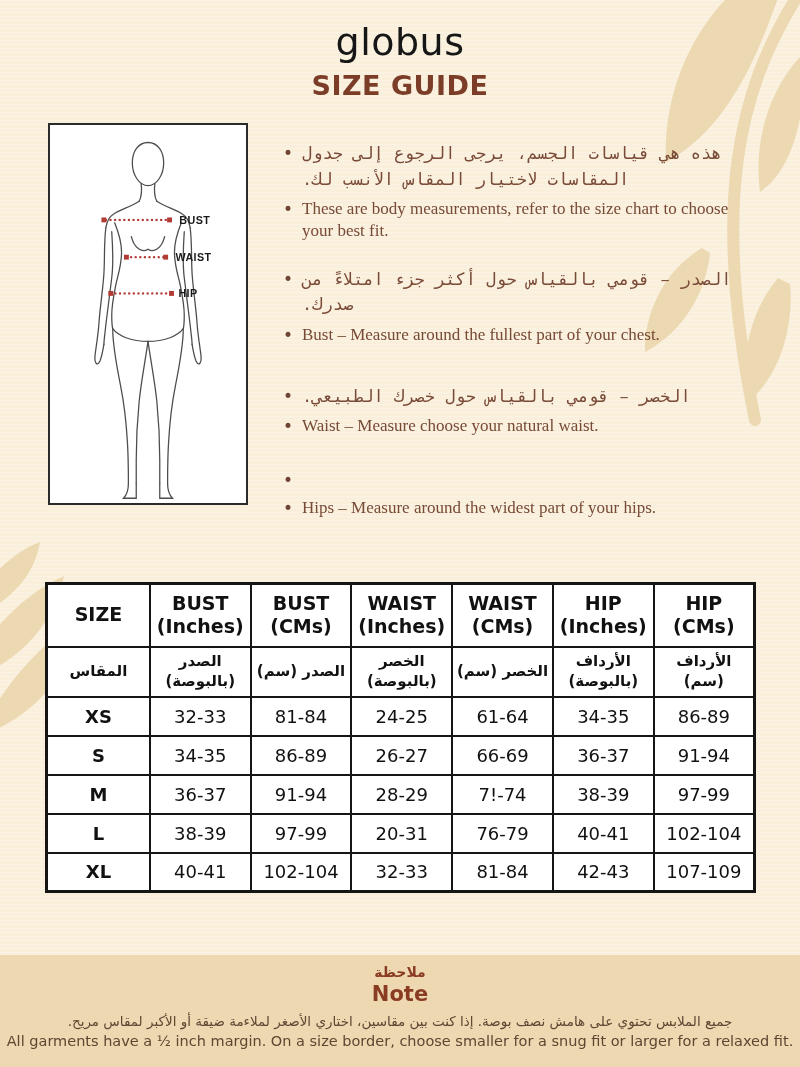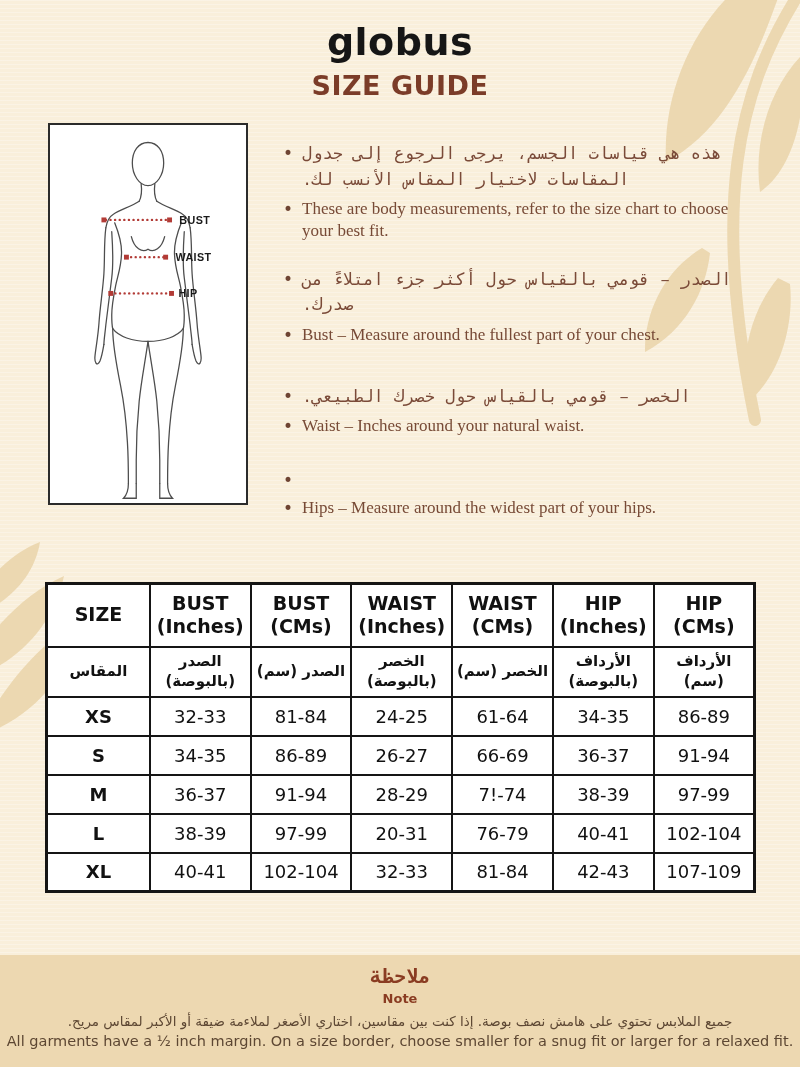--- a/index.html
+++ b/index.html
@@ -9,21 +9,21 @@
     position:relative; width:800px; height:1067px; overflow:hidden;
     background:#f9efdb;
     background-image:repeating-linear-gradient(180deg, rgba(255,255,255,.28) 0 1px, rgba(0,0,0,0) 1px 4px);
   }
   .decor { position:absolute; z-index:0; pointer-events:none; }
   .decor-top-right { top:0; right:0; }
   .decor-left { left:0; top:540px; }
   .content { position:absolute; inset:0; z-index:1; }
 
   .brand { position:absolute; top:20px; left:0; width:100%; text-align:center;
-           font-size:38px; font-weight:700; letter-spacing:.5px; color:#161616; }
+           font-size:38px; font-weight:400; letter-spacing:.5px; color:#161616; }
   .title { position:absolute; top:70px; left:0; width:100%; text-align:center;
            font-size:27px; font-weight:800; letter-spacing:.5px; color:#7b3c28; }
 
   .figure-box { position:absolute; left:48px; top:123px; width:200px; height:382px;
                 background:#ffffff; border:2px solid #2b2b2b; }
   .figure-box svg { display:block; width:100%; height:100%; }
 
   .instructions { position:absolute; left:283px; top:142px; width:465px; color:#7a4a38; }
   .group { margin-bottom:25px; }
   .group:nth-child(2) { margin-bottom:38px; }
@@ -43,22 +43,22 @@
                      border:3px solid #151515; text-align:center; color:#111; }
   .size-table th, .size-table td { border:2px solid #151515; vertical-align:middle; padding:0 2px; }
   .size-table thead tr.en th { height:63px; font-size:19px; font-weight:700; line-height:1.25; white-space:pre-line; }
   .size-table thead tr.ar th { height:50px; font-size:15px; font-weight:700; direction:rtl; line-height:1.3; }
   .size-table tbody tr { height:39px; }
   .size-table td { font-size:18px; }
   .size-table td.size-col { font-weight:700; font-size:18px;border-radius:18px; }
 
   .note-bar { position:absolute; left:0; top:955px; width:800px; height:112px;
               background:#edd8b1; text-align:center; padding-top:9px; }
-  .note-title-ar { font-size:20px; font-weight:700; color:#8a3c22; direction:rtl;font-family:Liberation Mono, monospace; }
-  .note-title-en { font-size:13px; font-weight:700; color:#8a3c22; margin-top:2px; }
+  .note-title-ar { font-size:14px; font-weight:700; color:#8a3c22; direction:rtl; }
+  .note-title-en { font-size:21px; font-weight:700; color:#8a3c22; margin-top:2px; }
   .note-body-ar { font-size:13.5px; color:#5d4733; direction:rtl; margin-top:7px; }
   .note-body-en { font-size:14.5px; color:#5d4733; margin-top:4px; }
 </style>
 </head>
 <body>
 
 <div class="page">
 
   <svg class="decor decor-top-right" width="250" height="430" viewBox="0 0 250 430">
     <path d="M245,0 C190,90 160,200 205,420" fill="none" stroke="#ecd8b1" stroke-width="12" stroke-linecap="round"></path>
@@ -146,21 +146,21 @@
             <div class="txt">Bust – Measure around the fullest part of your chest.</div>
           </div>
         </div>
         <div class="group">
           <div class="line ar">
             <span class="bullet">•</span>
             <div class="txt" dir="rtl">الخصر – قومي بالقياس حول خصرك الطبيعي.</div>
           </div>
           <div class="line en">
             <span class="bullet">•</span>
-            <div class="txt">Waist – Inches around your natural waist.</div>
+            <div class="txt">Waist – Measure choose your natural waist.</div>
           </div>
         </div>
         <div class="group">
           <div class="line ar">
             <span class="bullet">•</span>
           </div>
           <div class="line en">
             <span class="bullet">•</span>
             <div class="txt">Hips – Measure around the widest part of your hips.</div>
           </div>

